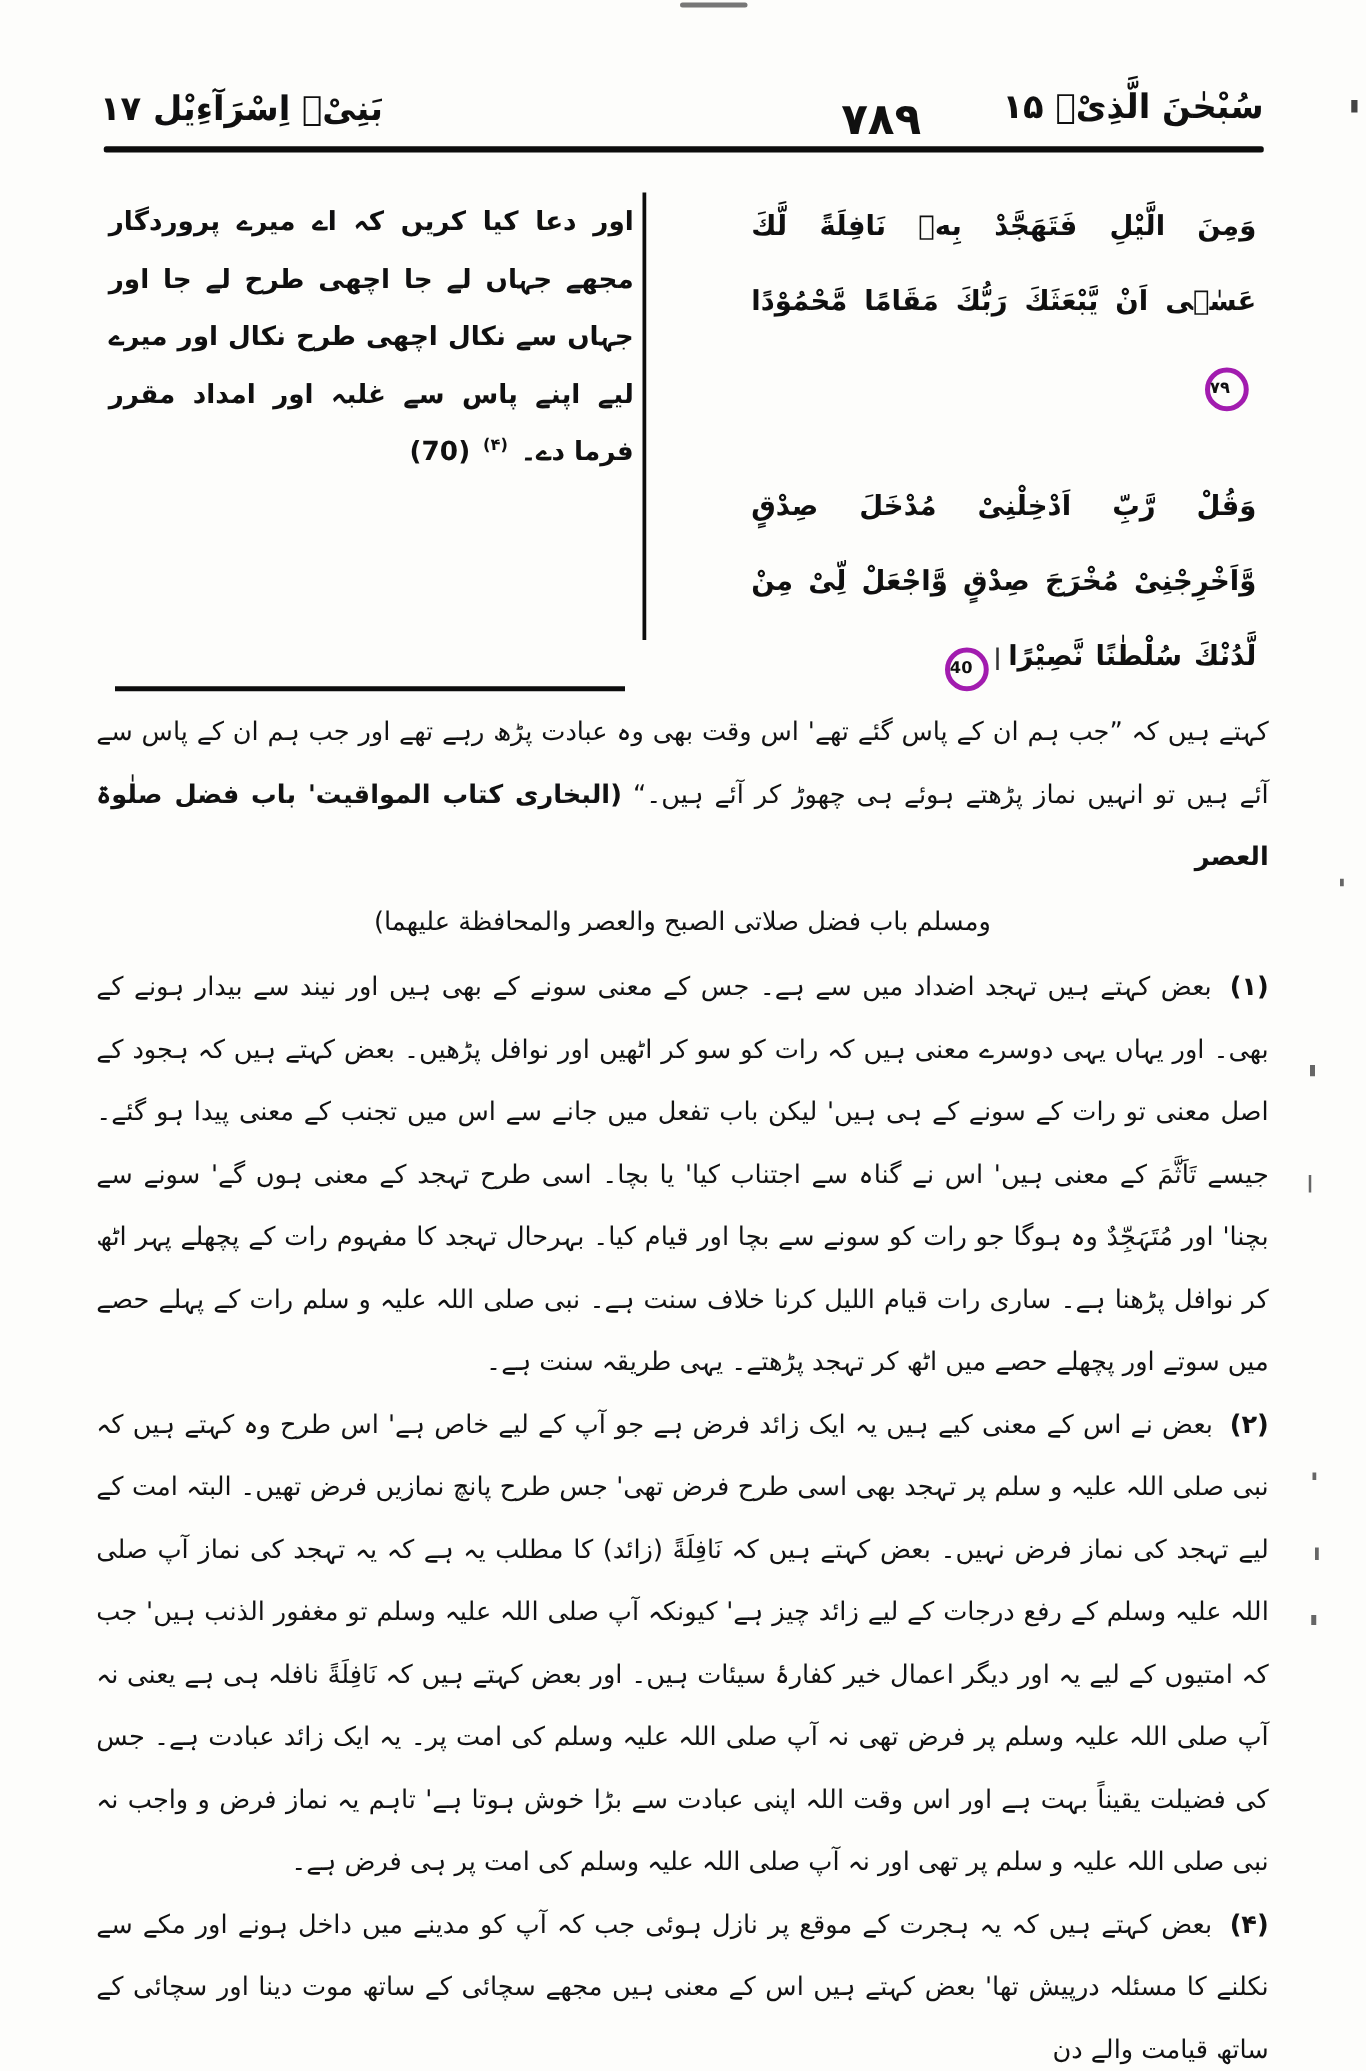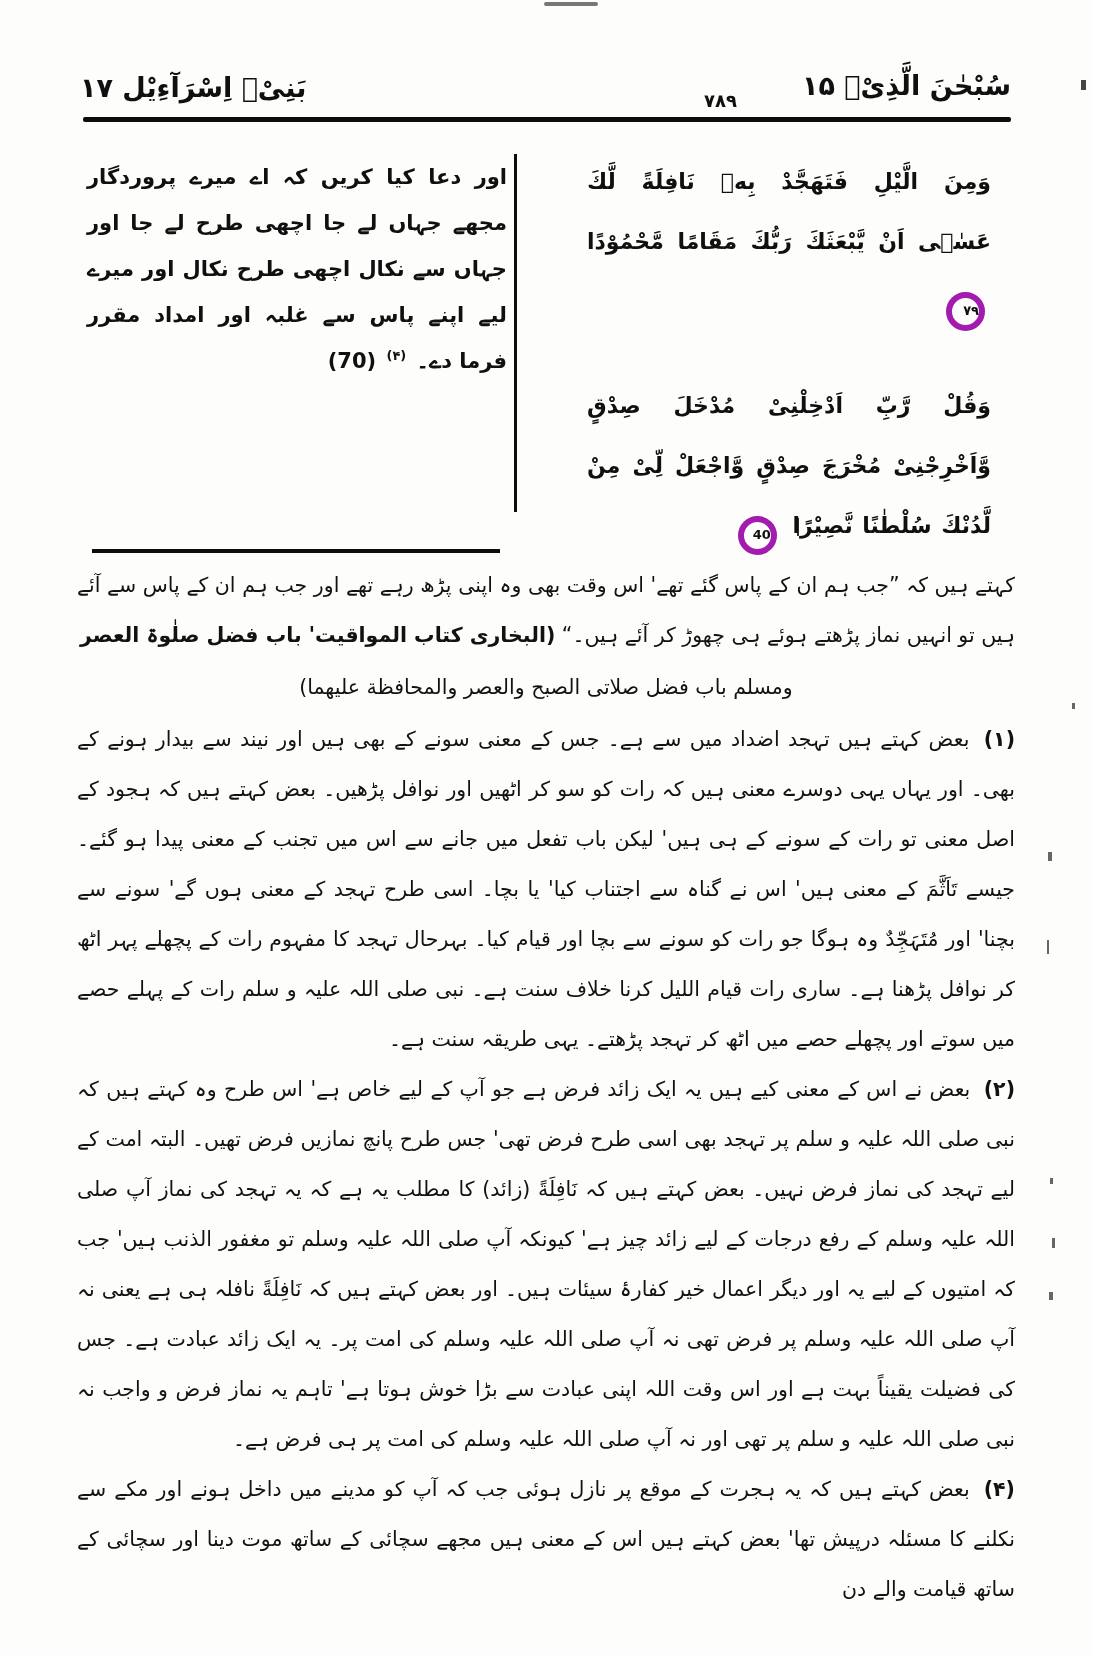--- a/index.html
+++ b/index.html
@@ -17,34 +17,34 @@
   .s2{left:1048px;top:852px;width:4px;height:9px;}
   .s3{left:1047px;top:940px;height:14px;width:2px;}
   .s4{left:1050px;top:1178px;}
   .s5{left:1052px;top:1238px;height:10px;}
   .s6{left:1049px;top:1292px;width:4px;height:8px;}
   .s7{left:797px;top:518px;width:2px;height:18px;background:#333;}
   
   .header{position:absolute;top:64px;right:78px;left:78px;height:50px;}
   .h-item{position:absolute;font-weight:bold;font-size:27px;white-space:nowrap;}
   .h-right{right:4px;top:6px;}
-  .h-center{right:278px;top:26px;font-size:18px;}
+  .h-center{right:278px;top:12px;font-size:35px;}
   .h-left{left:2px;top:8px;}
   .header-rule{position:absolute;top:117px;right:82px;width:928px;height:5px;background:#0d0d0d;border-radius:2px;}
   
   .verse-section{position:absolute;top:146px;right:82px;width:930px;height:372px;}
   .col-divider{position:absolute;top:8px;left:433px;width:3px;height:358px;background:#0d0d0d;}
-  .arabic-col{position:absolute;top:6px;right:20px;width:404px;direction:rtl;}
+  .arabic-col{position:absolute;top:6px;right:6px;width:404px;direction:rtl;}
   .arabic-verse{
     margin:0 0 44px 0;font-size:22px;font-weight:bold;line-height:60px;
     text-align:justify;word-spacing:2px;
   }
   .ayah-mark{
-    display:inline-flex;align-items:center;justify-content:flex-start;
-    width:27px;height:27px;border:6px solid #a21caf;border-radius:50%;
+    display:inline-flex;align-items:center;justify-content:flex-end;
+    width:27px;height:27px;border:4px solid #a21caf;border-radius:50%;
     font-size:13px;font-weight:bold;vertical-align:-6px;margin:0 6px;
   }
   .urdu-col{position:absolute;top:8px;left:6px;width:420px;direction:rtl;}
   .urdu-para{margin:0 0 18px 0;font-size:21px;font-weight:bold;line-height:46px;text-align:justify;}
   sup.fn-ref{font-size:13px;font-weight:bold;vertical-align:super;line-height:0;margin:0 3px;}
   
   .footnote-separator{position:absolute;top:549px;right:593px;width:408px;height:4px;background:#0d0d0d;}
   .footnotes{position:absolute;top:560px;right:78px;width:938px;direction:rtl;}
   .fn{margin:0;font-size:20.5px;line-height:50px;text-align:justify;color:#121212;}
   .fn .fn-marker{font-weight:bold;margin-left:6px;}
@@ -91,21 +91,21 @@
     <div class="col-divider"></div>
     <div class="urdu-col">
       <p class="urdu-para"><span>اور دعا کیا کریں کہ اے میرے پروردگار مجھے جہاں لے جا اچھی طرح لے جا اور جہاں سے نکال اچھی طرح نکال اور میرے لیے اپنے پاس سے غلبہ اور امداد مقرر فرما دے۔</span> <sup class="fn-ref">(۴)</sup> <span>(70)</span> </p>
     </div>
   </section>
 
   <div class="footnote-separator"></div>
 
   <section class="footnotes">
     <p class="fn">
-      <span>کہتے ہیں کہ ”جب ہم ان کے پاس گئے تھے' اس وقت بھی وہ اپنی پڑھ رہے تھے اور جب ہم ان کے پاس سے آئے ہیں تو انہیں نماز پڑھتے ہوئے ہی چھوڑ کر آئے ہیں۔“</span>
+      <span>کہتے ہیں کہ ”جب ہم ان کے پاس گئے تھے' اس وقت بھی وہ عبادت پڑھ رہے تھے اور جب ہم ان کے پاس سے آئے ہیں تو انہیں نماز پڑھتے ہوئے ہی چھوڑ کر آئے ہیں۔“</span>
       <span class="ref-bold">(البخاری کتاب المواقیت' باب فضل صلٰوۃ العصر</span>
     </p>
     <p class="fn ref-centered">ومسلم باب فضل صلاتی الصبح والعصر والمحافظة علیهما)</p>
 
     <p class="fn">
       <span class="fn-marker">(۱)</span>
       <span>بعض کہتے ہیں تہجد اضداد میں سے ہے۔ جس کے معنی سونے کے بھی ہیں اور نیند سے بیدار ہونے کے بھی۔ اور یہاں یہی دوسرے معنی ہیں کہ رات کو سو کر اٹھیں اور نوافل پڑھیں۔ بعض کہتے ہیں کہ ہجود کے اصل معنی تو رات کے سونے کے ہی ہیں' لیکن باب تفعل میں جانے سے اس میں تجنب کے معنی پیدا ہو گئے۔ جیسے تَاَثَّمَ کے معنی ہیں' اس نے گناہ سے اجتناب کیا' یا بچا۔ اسی طرح تہجد کے معنی ہوں گے' سونے سے بچنا' اور مُتَہَجِّدٌ وہ ہوگا جو رات کو سونے سے بچا اور قیام کیا۔ بہرحال تہجد کا مفہوم رات کے پچھلے پہر اٹھ کر نوافل پڑھنا ہے۔ ساری رات قیام اللیل کرنا خلاف سنت ہے۔ نبی صلی اللہ علیہ و سلم رات کے پہلے حصے میں سوتے اور پچھلے حصے میں اٹھ کر تہجد پڑھتے۔ یہی طریقہ سنت ہے۔</span>
     </p>
     <p class="fn">
       <span class="fn-marker">(۲)</span>

